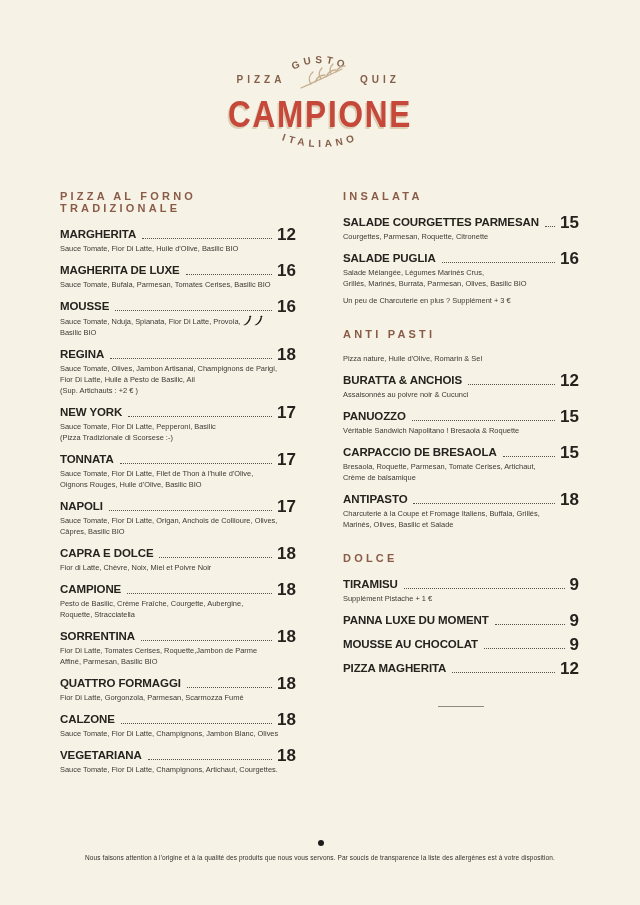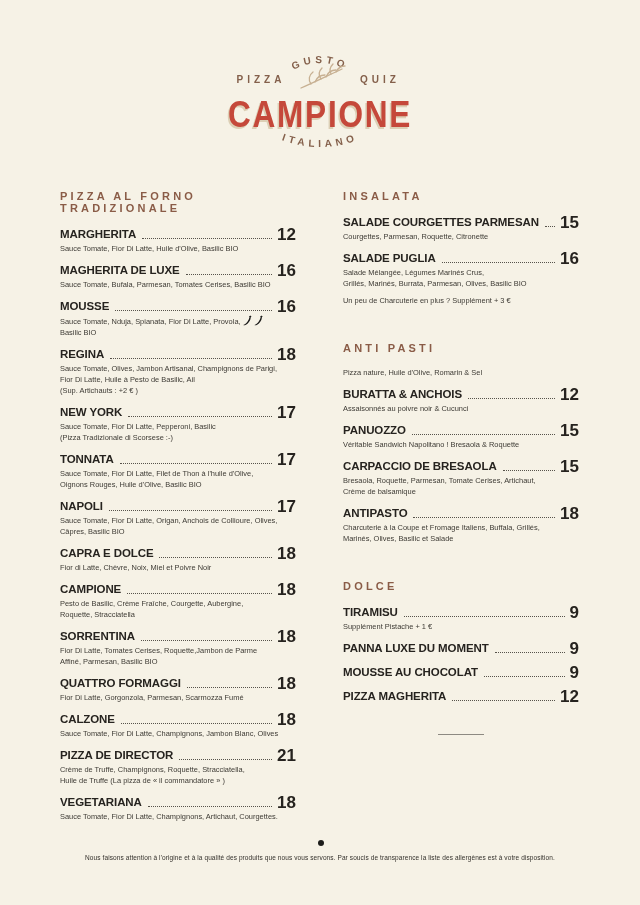--- a/index.html
+++ b/index.html
@@ -33,21 +33,21 @@
   .col-right{left:343px;}
 
   .sec-title{
     margin:0 0 13px 0;
     font-size:11px;font-weight:bold;
     letter-spacing:3.2px;
     color:#8a5c47;
   }
   .sec-title.centered{}
   .section{margin-bottom:0;}
-  .section + .section{margin-top:36px;}
+  .section + .section{margin-top:22px;}
 
   .menu-item{margin-bottom:9px;}
   .item-line{
     display:flex;align-items:flex-end;
     height:15px;line-height:15px;
   }
   .item-name{
     font-size:11.5px;font-weight:bold;
     letter-spacing:-0.1px;
     color:#26231f;white-space:nowrap;
@@ -224,28 +224,20 @@
           <div class="menu-item">
     <div class="item-line">
       <span class="item-name">CALZONE</span>
       <span class="dots"></span>
       <span class="item-price">18</span>
     </div>
     <div class="item-desc">Sauce Tomate, Fior Di Latte, Champignons, Jambon Blanc, Olives</div>
   </div>
           <div class="menu-item">
     <div class="item-line">
-      <span class="item-name">PIZZA DE DIRECTOR</span>
-      <span class="dots"></span>
-      <span class="item-price">21</span>
-    </div>
-    <div class="item-desc">Crème de Truffe, Champignons, Roquette, Stracciatella,<br>Huile de Truffe (La pizza de « il commandatore » )</div>
-  </div>
-          <div class="menu-item">
-    <div class="item-line">
       <span class="item-name">VEGETARIANA</span>
       <span class="dots"></span>
       <span class="item-price">18</span>
     </div>
     <div class="item-desc">Sauce Tomate, Fior Di Latte, Champignons, Artichaut, Courgettes.</div>
   </div>
         </div>
     </div>
   </div>
 

